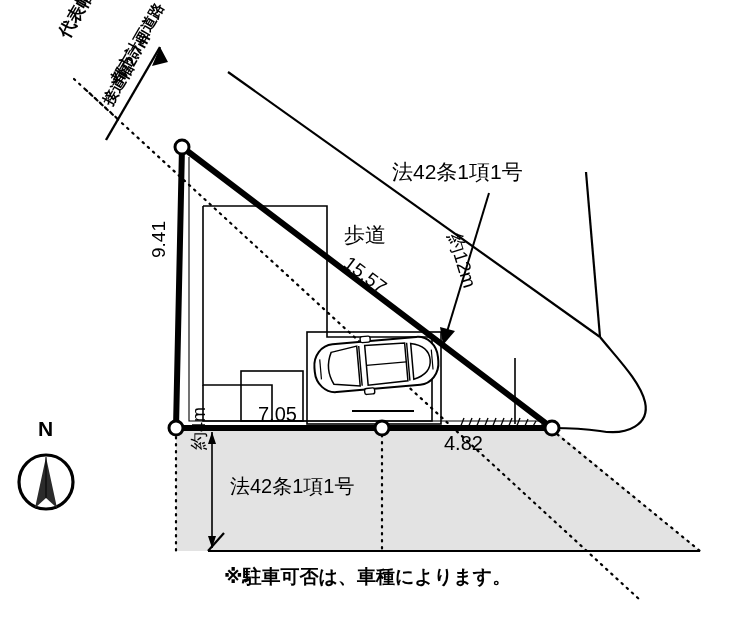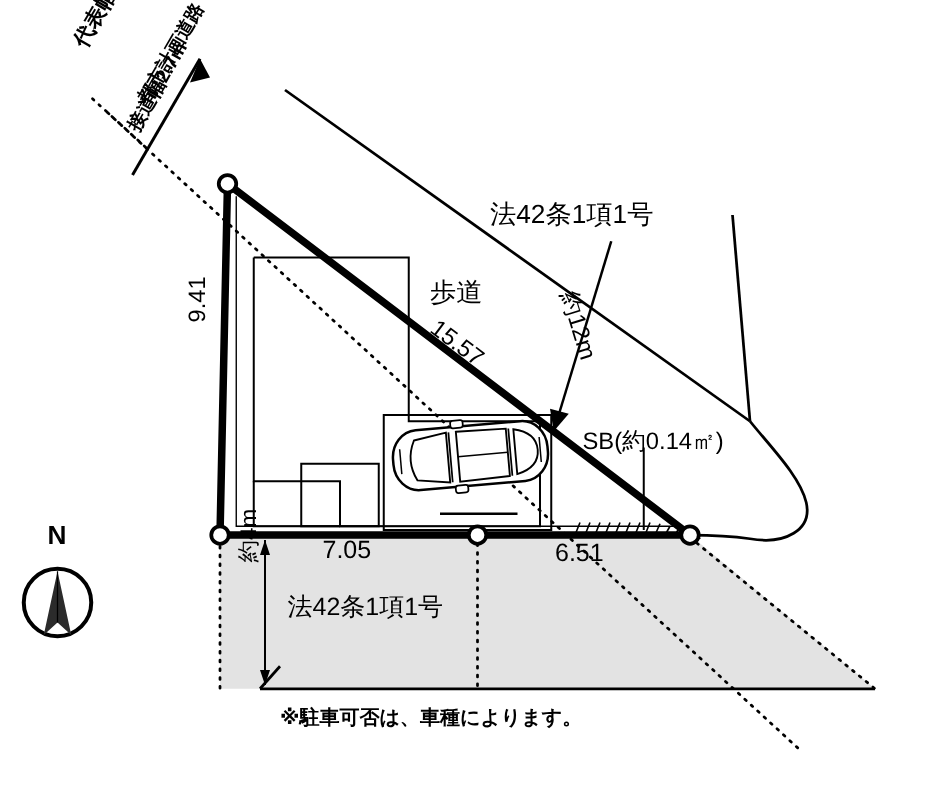--- a/index.html
+++ b/index.html
@@ -113,30 +113,29 @@
   <div class="lbl b" style="left:100px;top:100px;font-size:15px;transform:rotate(-60deg);transform-origin:left top;">接道幅2.7m</div>
 
   <div class="lbl" style="left:392px;top:161px;font-size:21px;">法42条1項1号</div>
 
   <div class="lbl" style="left:344px;top:224px;font-size:21px;text-align:center;">歩道</div>
 
   <div class="lbl" style="left:352px;top:253px;font-size:19px;transform:rotate(37deg);transform-origin:left top;">15.57</div>
 
   <div class="lbl" style="left:463px;top:231px;font-size:19px;transform:rotate(73deg);transform-origin:left top;">約12m</div>
 
-  <div class="lbl" style="left:466px;top:344px;font-size:19px;">SB(約0.14㎡)</div>
 
   <div class="lbl" style="left:149px;top:258px;font-size:19px;transform:rotate(-90deg);transform-origin:left top;">9.41</div>
 
-  <div class="lbl" style="left:258px;top:430px;font-size:20px;">7.05</div>
+  <div class="lbl" style="left:258px;top:404px;font-size:20px;">7.05</div>
 
-  <div class="lbl" style="left:444px;top:433px;font-size:20px;">6.51</div>
+  <div class="lbl" style="left:444px;top:433px;font-size:20px;">4.82</div>
 
   <div class="lbl" style="left:190px;top:450px;font-size:18px;transform:rotate(-90deg);transform-origin:left top;">約4m</div>
 
   <div class="lbl" style="left:230px;top:476px;font-size:20px;">法42条1項1号</div>
 
 
   <div class="lbl b" style="left:38px;top:418px;font-size:21px;">N</div>
 
-  <div class="lbl b" style="left:224px;top:567px;font-size:16px;text-align:center;">※駐車可否は、車種によります。</div>
+  <div class="lbl b" style="left:224px;top:567px;font-size:19px;text-align:center;">※駐車可否は、車種によります。</div>
 
 </div>
 
 </body></html>

